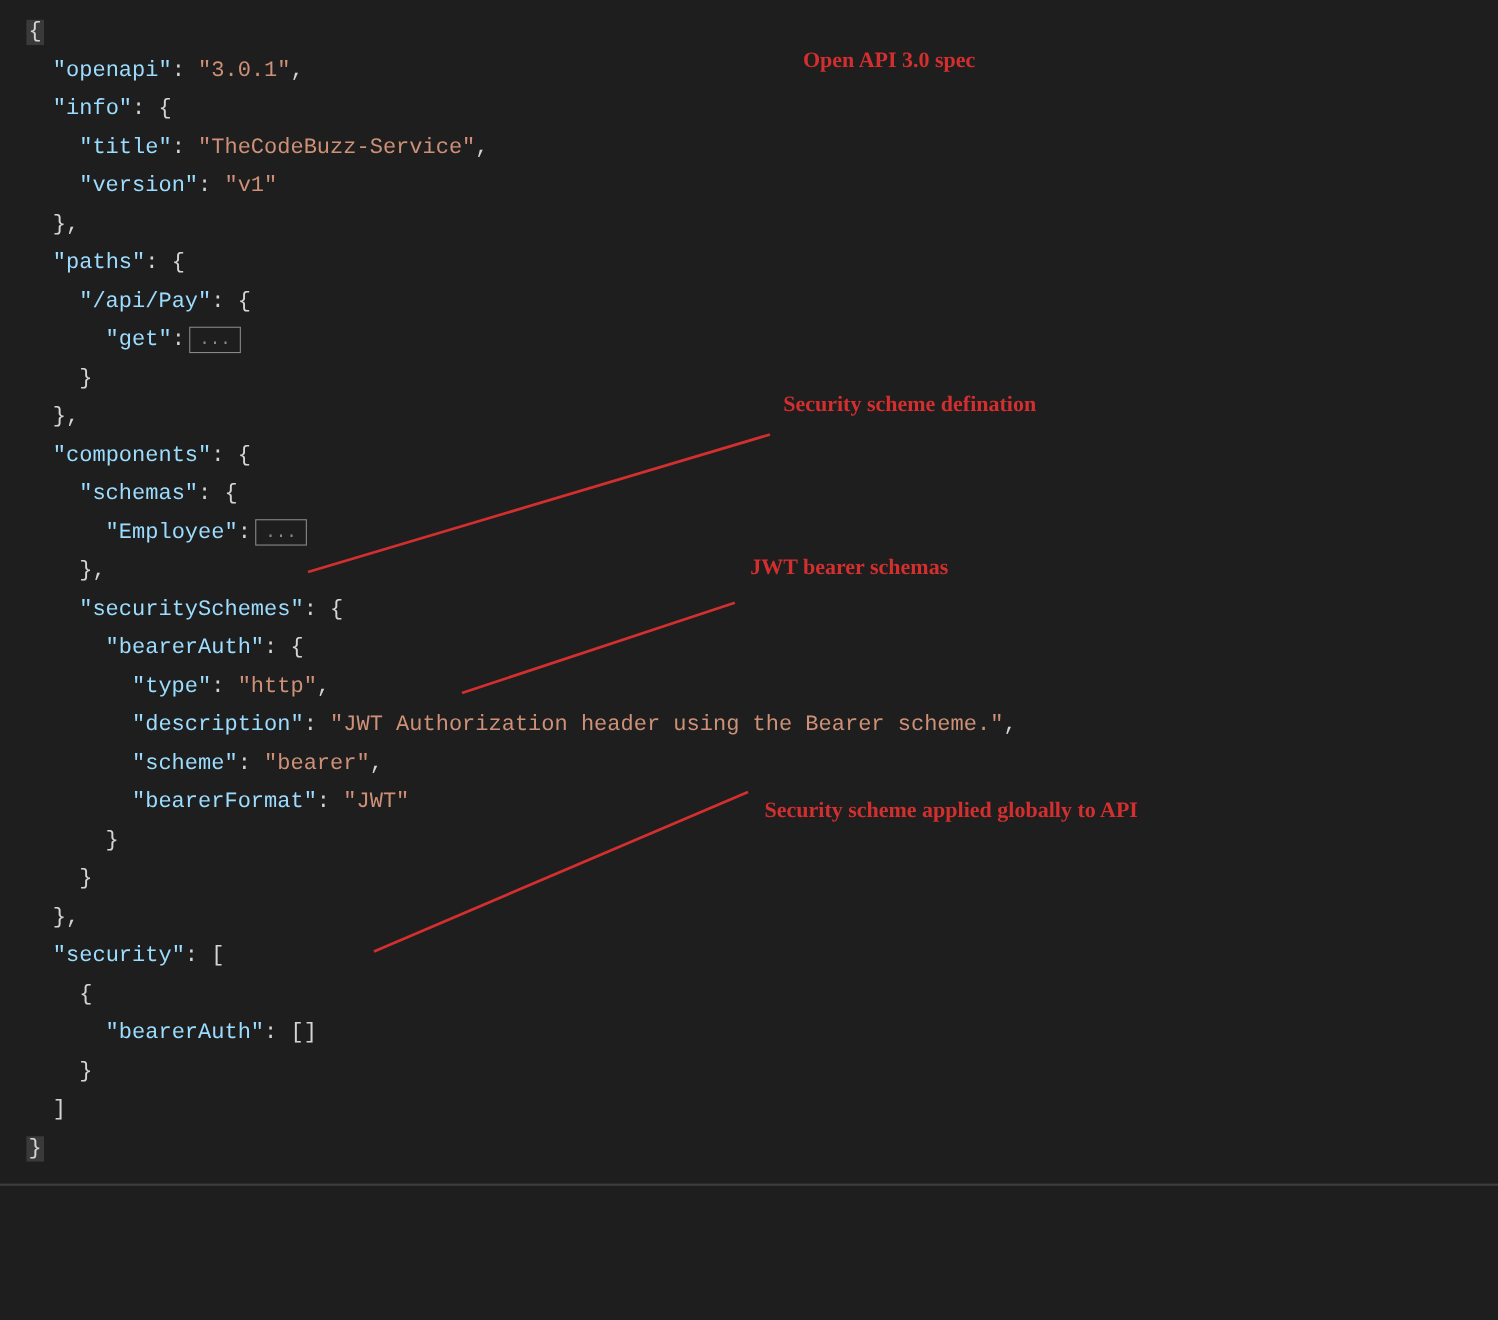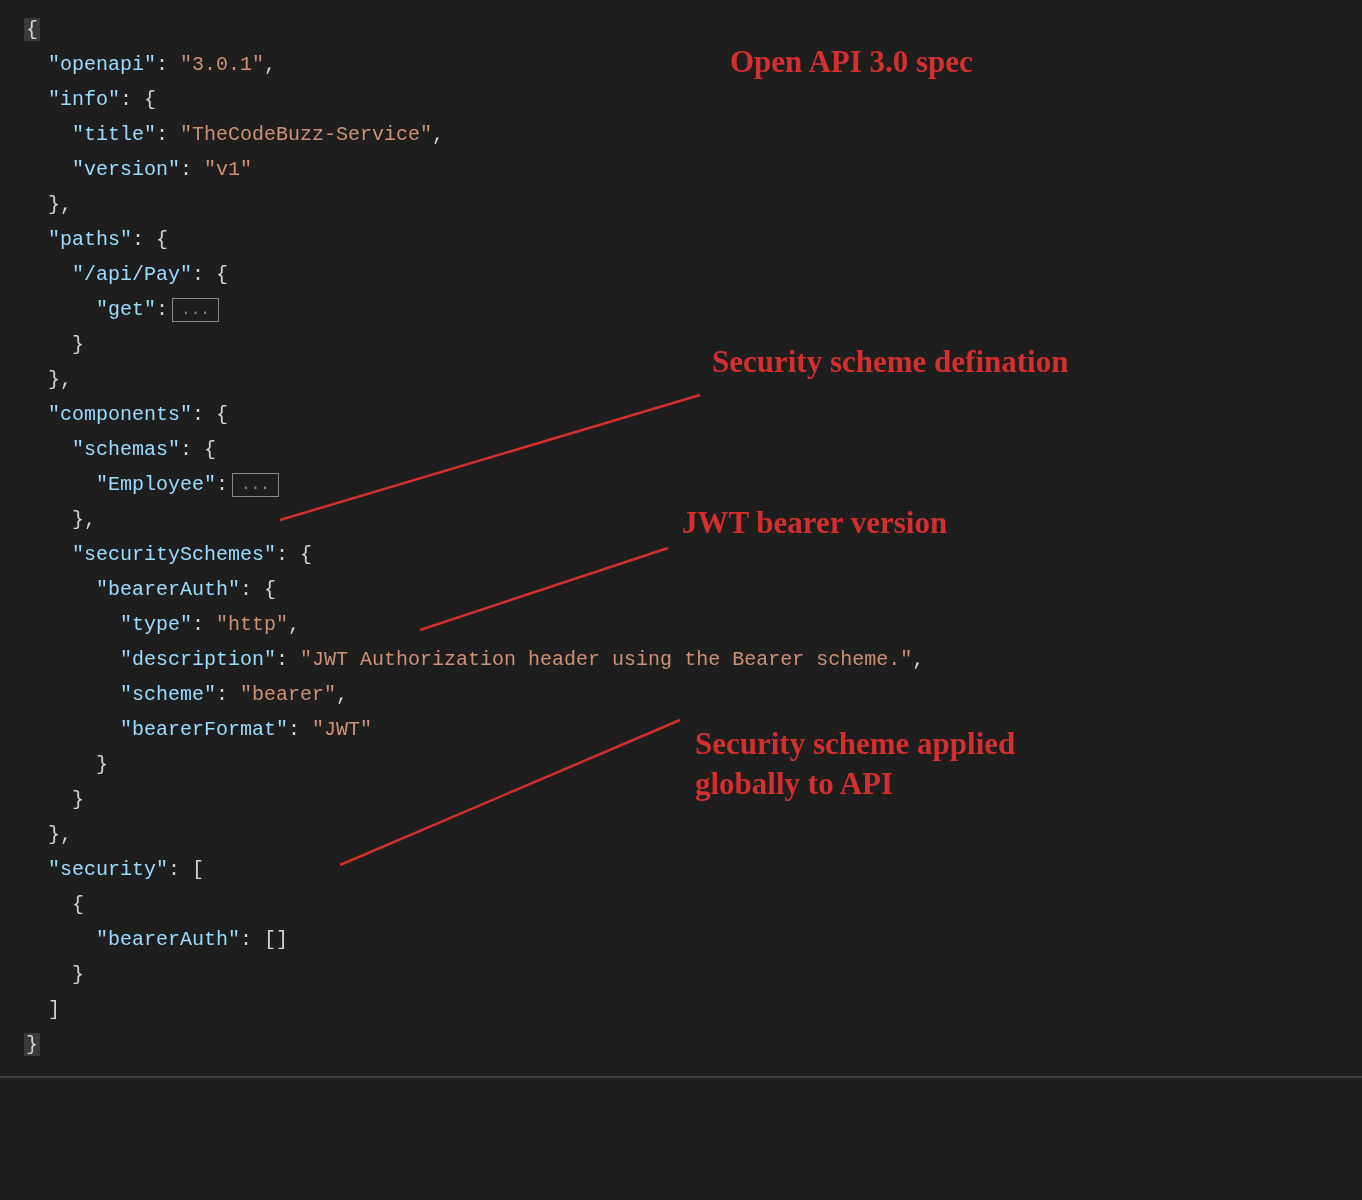--- a/index.html
+++ b/index.html
@@ -49,29 +49,29 @@
       color: #888;
       vertical-align: middle;
       line-height: 22px;
       margin-left: 4px;
     }
     .annotation {
       position: absolute;
       color: #d32f2f;
       font-family: Georgia, serif;
       font-weight: bold;
-      font-size: 31px;
+      font-size: 20px;
       line-height: 1.3;
     }
     .annotation-1 {
       top: 42px;
       left: 730px;
     }
     .annotation-2 {
-      top: 342px;
+      top: 355px;
       left: 712px;
       text-align: center;
     }
     .annotation-3 {
       top: 503px;
       left: 682px;
     }
     .annotation-4 {
       top: 678px;
       left: 695px;
@@ -227,21 +227,21 @@
   </div>
 
   <div class="line">
     <span class="code-text"><span class="bracket-highlight punct">}</span></span>
   </div>
 
 </div>
 
 <div class="annotation annotation-1">Open API 3.0 spec</div>
 <div class="annotation annotation-2">Security scheme defination</div>
-<div class="annotation annotation-3">JWT bearer version</div>
+<div class="annotation annotation-3">JWT bearer schemas</div>
 <div class="annotation annotation-4">Security scheme applied globally to API</div>
 
 <svg class="overlay">
   <line class="arrow-line" x1="700" y1="395" x2="280" y2="520"></line>
   <line class="arrow-line" x1="668" y1="548" x2="420" y2="630"></line>
   <line class="arrow-line" x1="680" y1="720" x2="340" y2="865"></line>
 </svg>
 
 <div class="bottom-scrollbar"></div>
 

